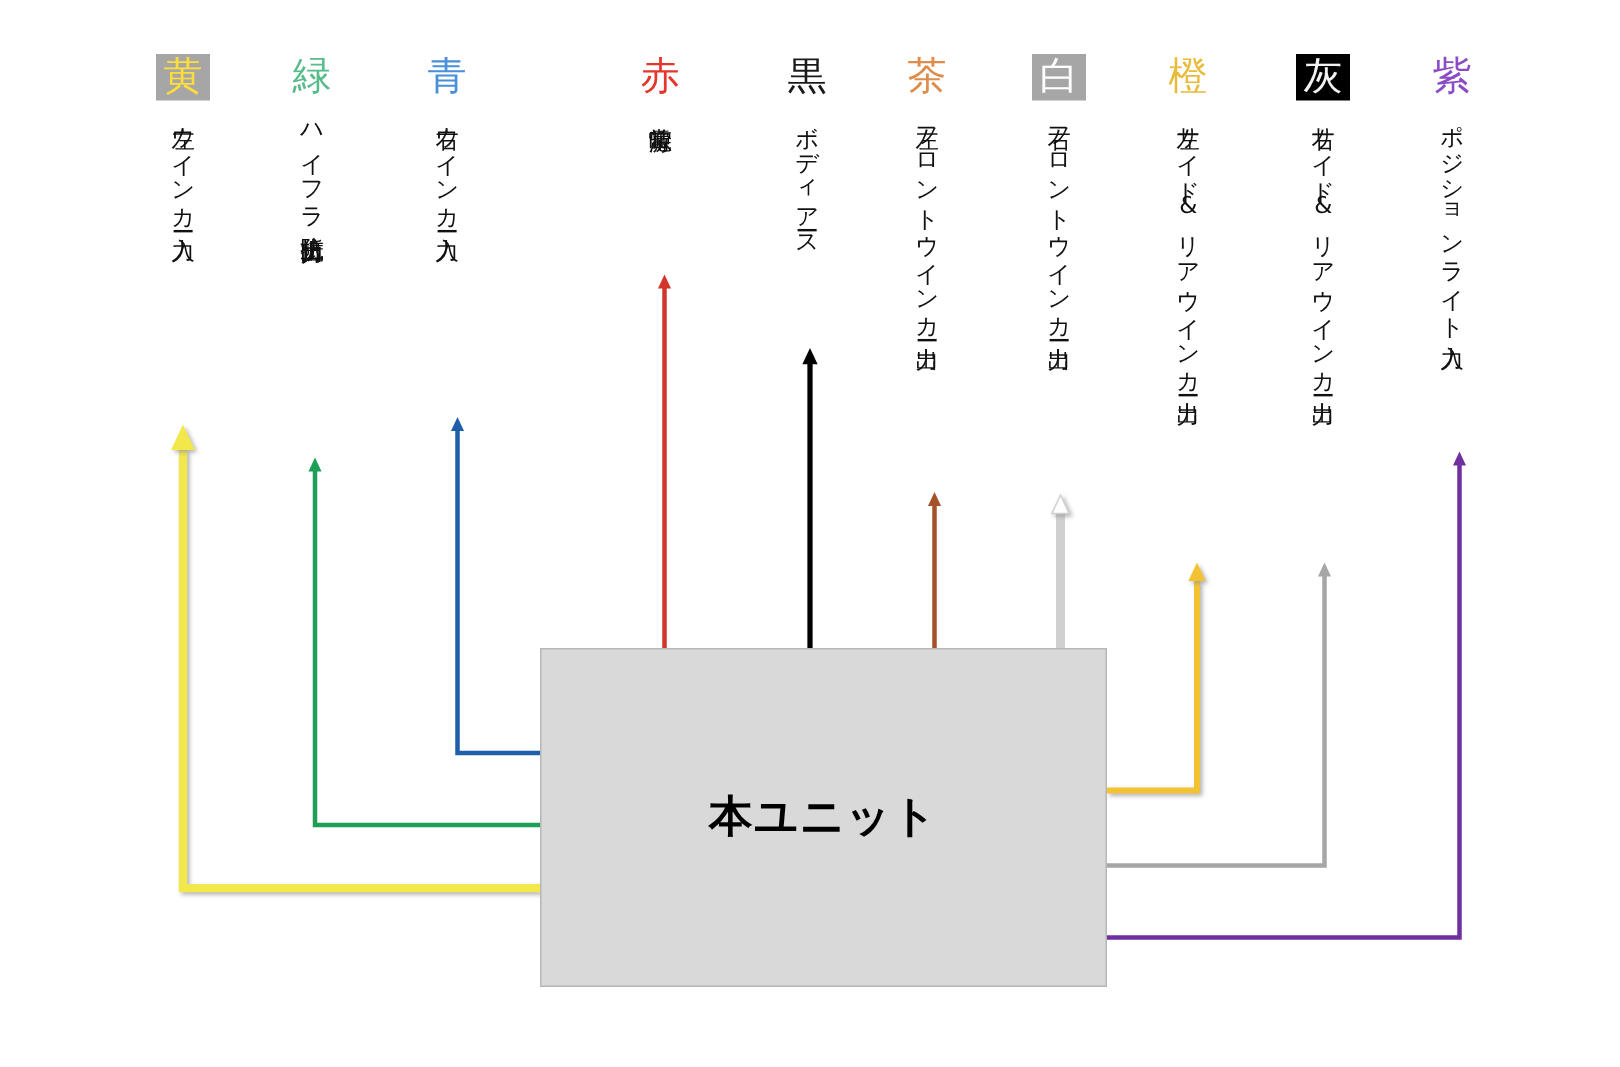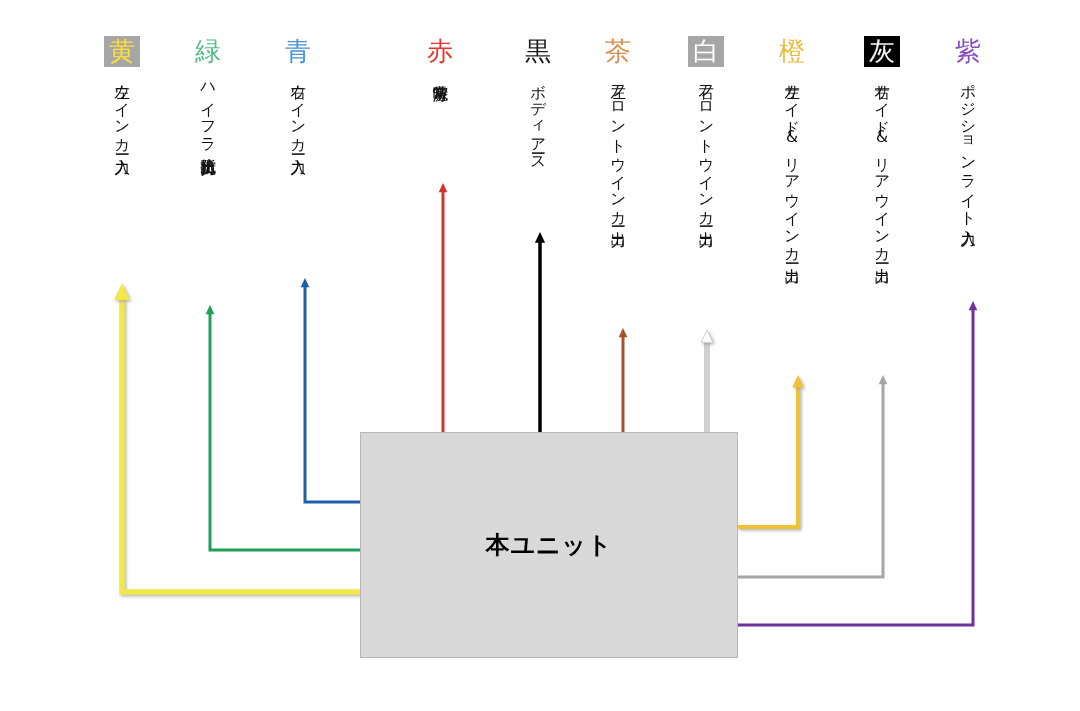--- a/index.html
+++ b/index.html
@@ -30,21 +30,21 @@
     position: absolute;
     box-sizing: border-box;
     background: #d9d9d9;
     border: 1px solid #b7b7b7;
     display: flex;
     align-items: center;
     justify-content: center;
     z-index: 5;
   }
   .unit-box-label {
-    font-size: 24px;
+    font-size: 29px;
     font-weight: bold;
     color: #000000;
     letter-spacing: 1px;
     font-family: "DejaVu Sans", "Liberation Sans", sans-serif;
   }
   
   .label-col {
     position: absolute;
     z-index: 6;
     display: flex;

